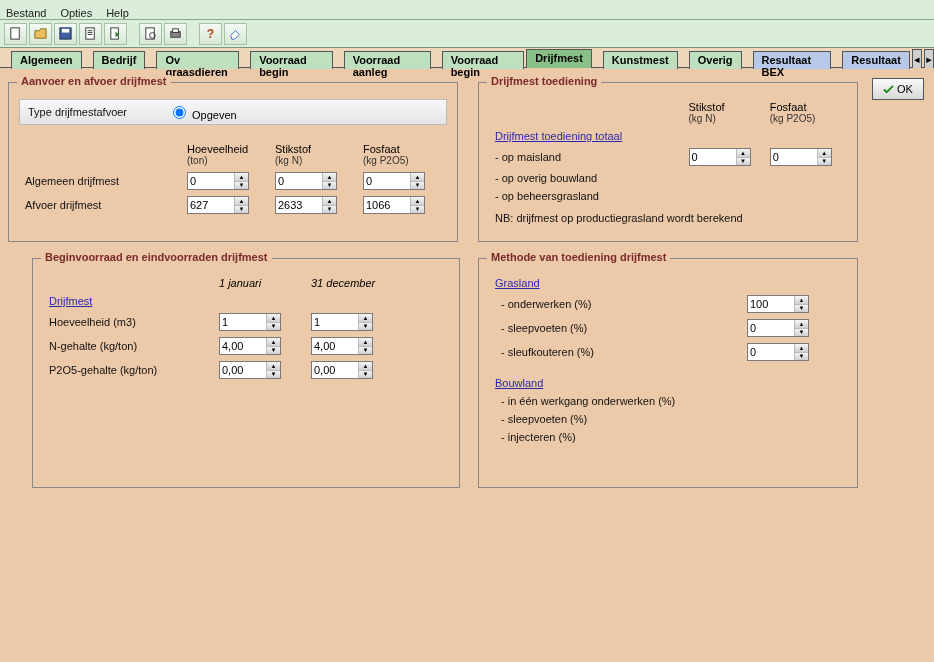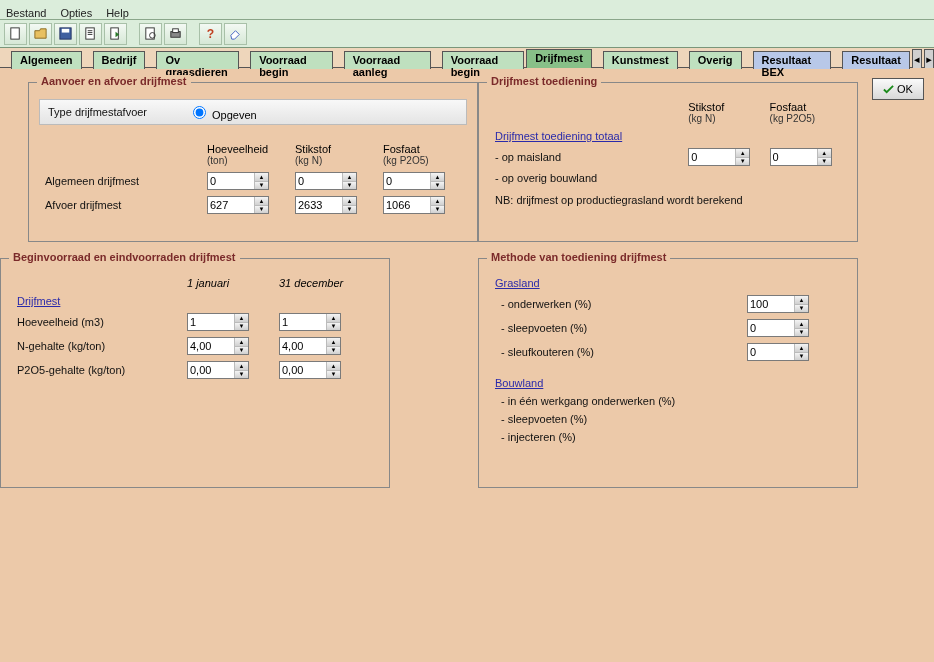--- a/index.html
+++ b/index.html
@@ -138,21 +138,21 @@
 
 <div class="main">
 
   <div class="okbtn">
     <svg viewBox="0 0 12 12">
         <path d="M1 6l3 3 7-7" stroke="#1a8a1a" stroke-width="2" fill="none"></path>
       </svg>
     <span>OK</span>
   </div>
 
-  <div class="groupbox" style="left:28px; top:14px; width:450px; height:160px;">
+  <div class="groupbox" style="left:8px; top:14px; width:450px; height:160px;">
     <div class="legend">Aanvoer en afvoer drijfmest</div>
 
     <div class="typebar">
       <span class="lbl" style="width:140px">Type drijfmestafvoer</span>
       <label>
         <input type="radio" checked="" style="">
         <span>Opgeven</span>
       </label>
     </div>
 
@@ -262,27 +262,32 @@
                   <span class="arrow">▼</span>
                 </span>
               </span></td>
       </tr>
       <tr>
         <td class="lbl">- op overig bouwland</td>
         <td></td>
             <td></td>
       </tr>
       <tr>
+        <td class="lbl">- op beheersgrasland</td>
+        <td></td>
+            <td></td>
+      </tr>
+      <tr>
         <td colspan="3" class="lbl" style="padding-top:6px">NB: drijfmest op productiegrasland wordt berekend</td>
       </tr>
     </tbody>
       </table>
   </div>
 
-  <div class="groupbox" style="left:0; top:190px; width:390px; height:230px;">
+  <div class="groupbox" style="left:32px; top:190px; width:428px; height:230px;">
     <div class="legend">Beginvoorraad en eindvoorraden drijfmest</div>
 
     <table class="grid">
       <tbody>
           <tr>
         <td style="width:168px"></td>
         <td style="width:90px" class="it">1 januari</td>
         <td style="width:90px" class="it">31 december</td>
       </tr>
       <tr>

